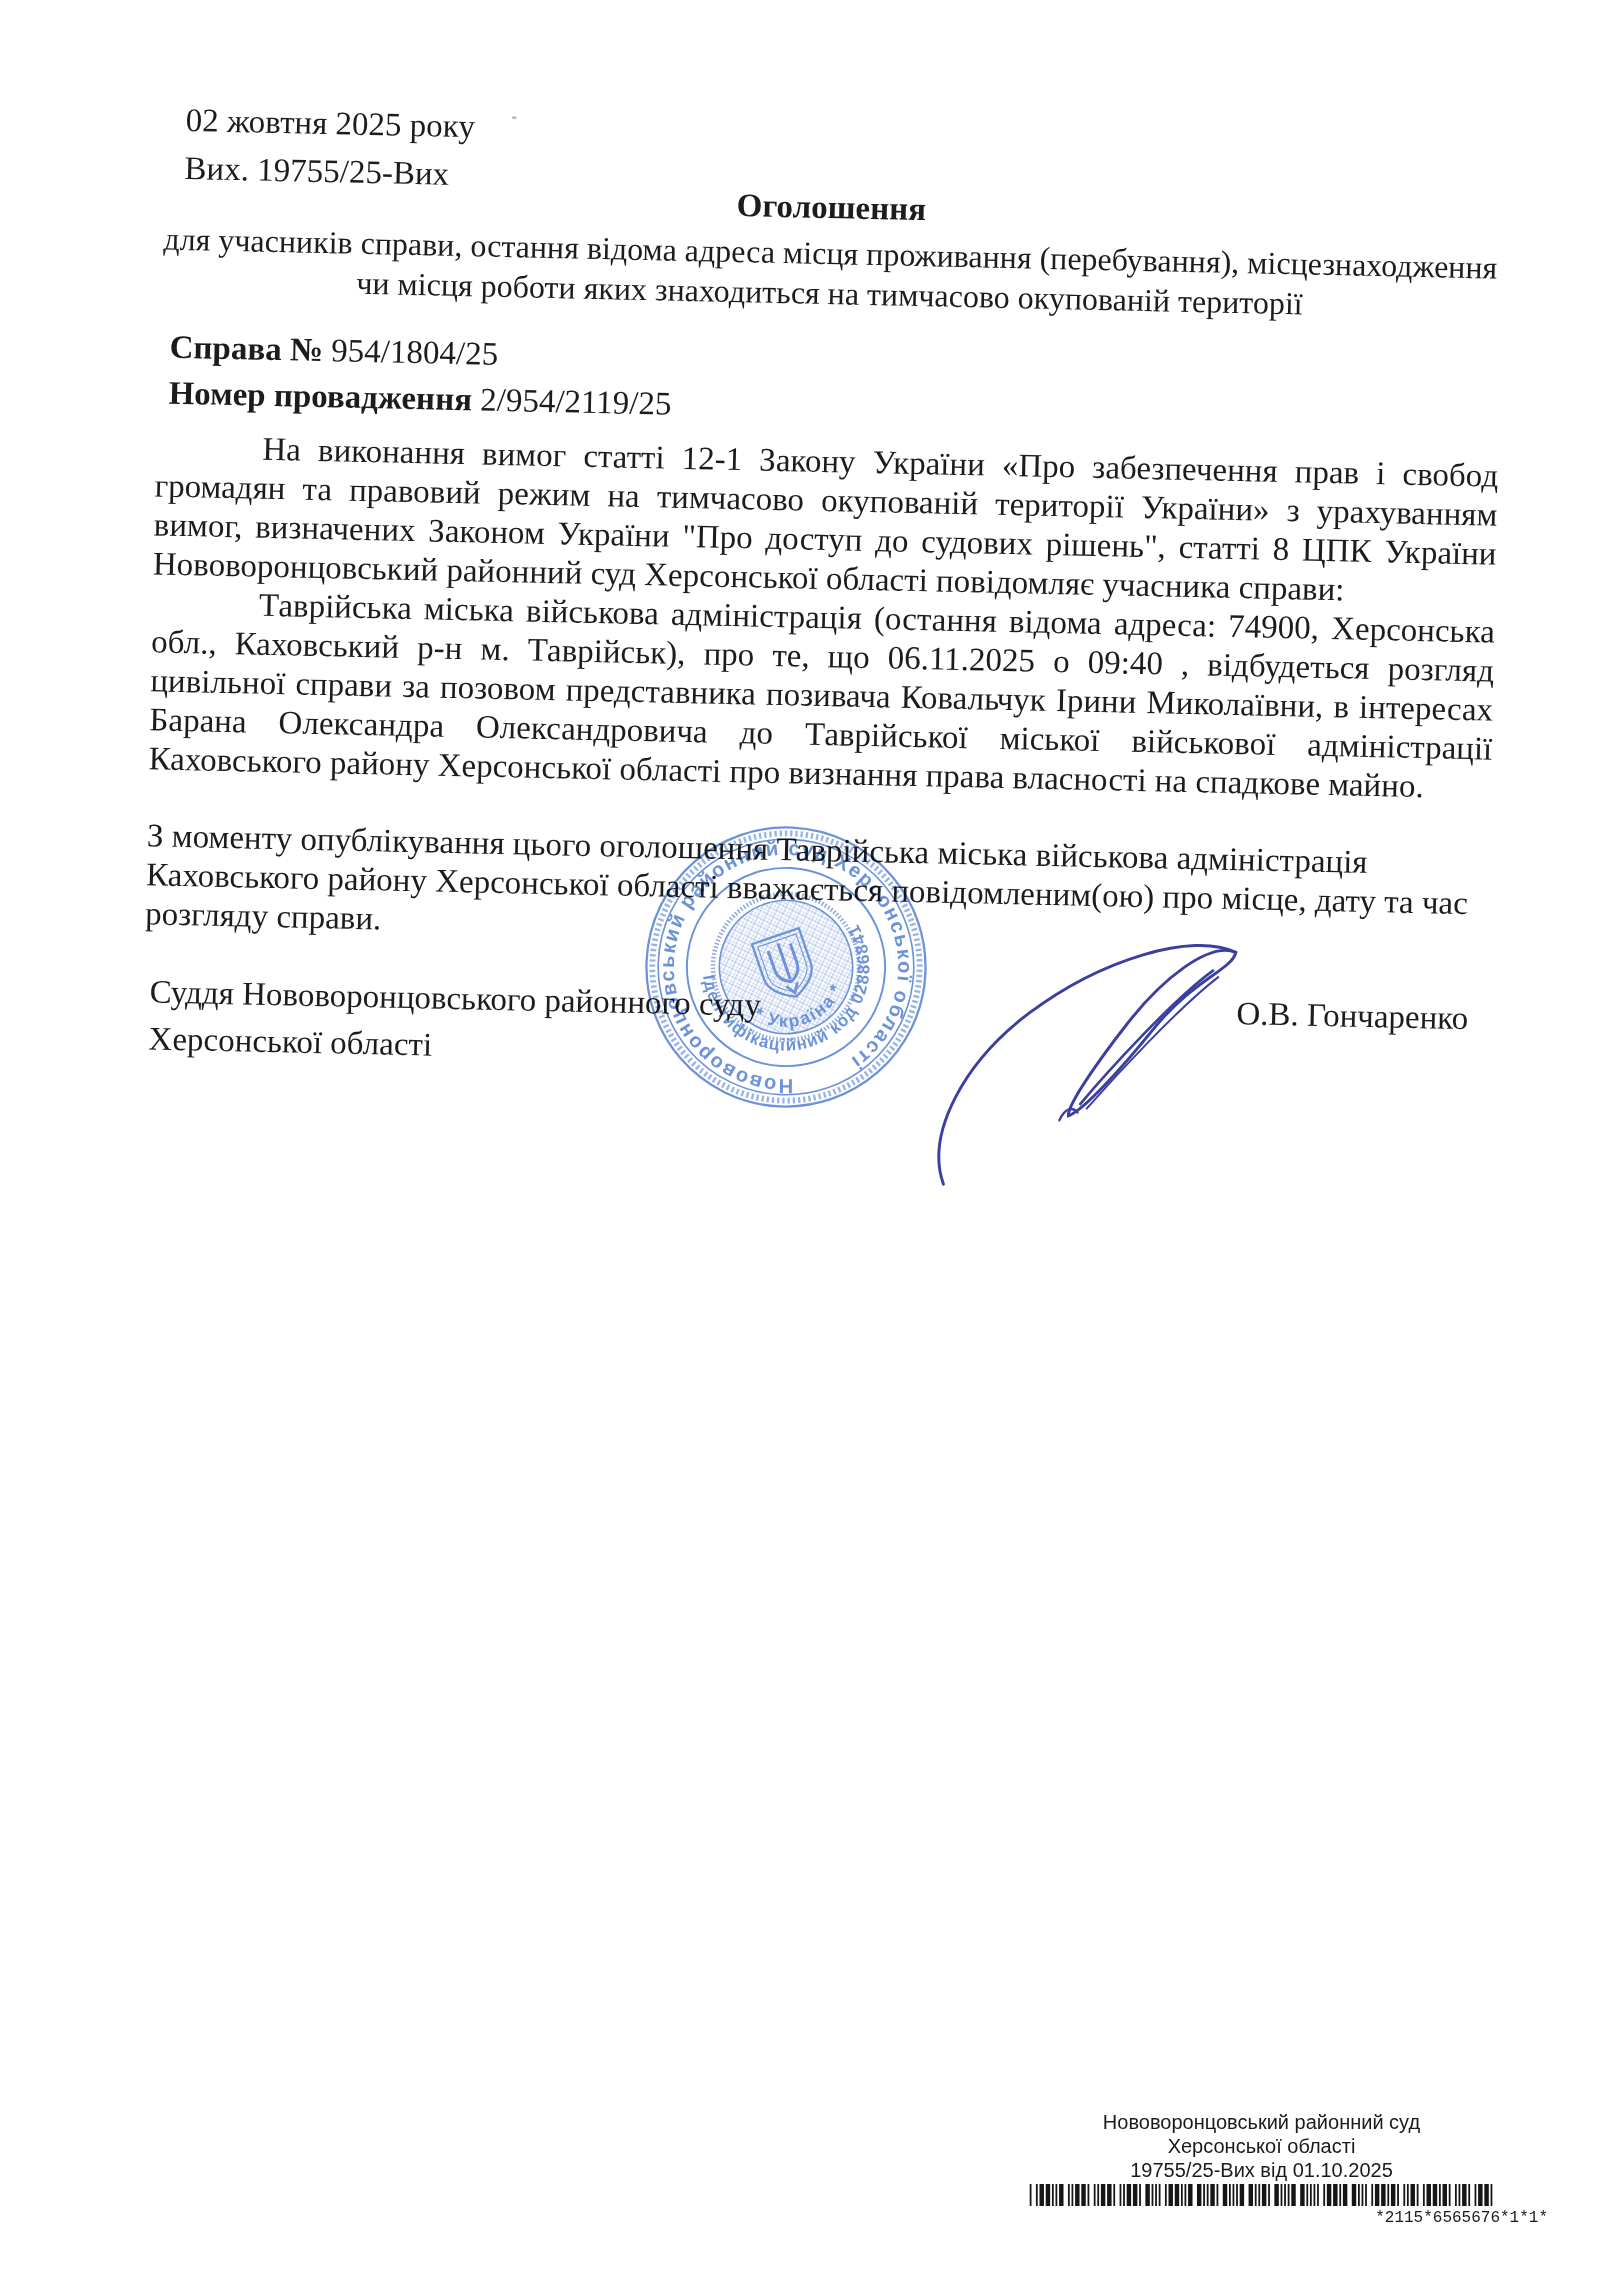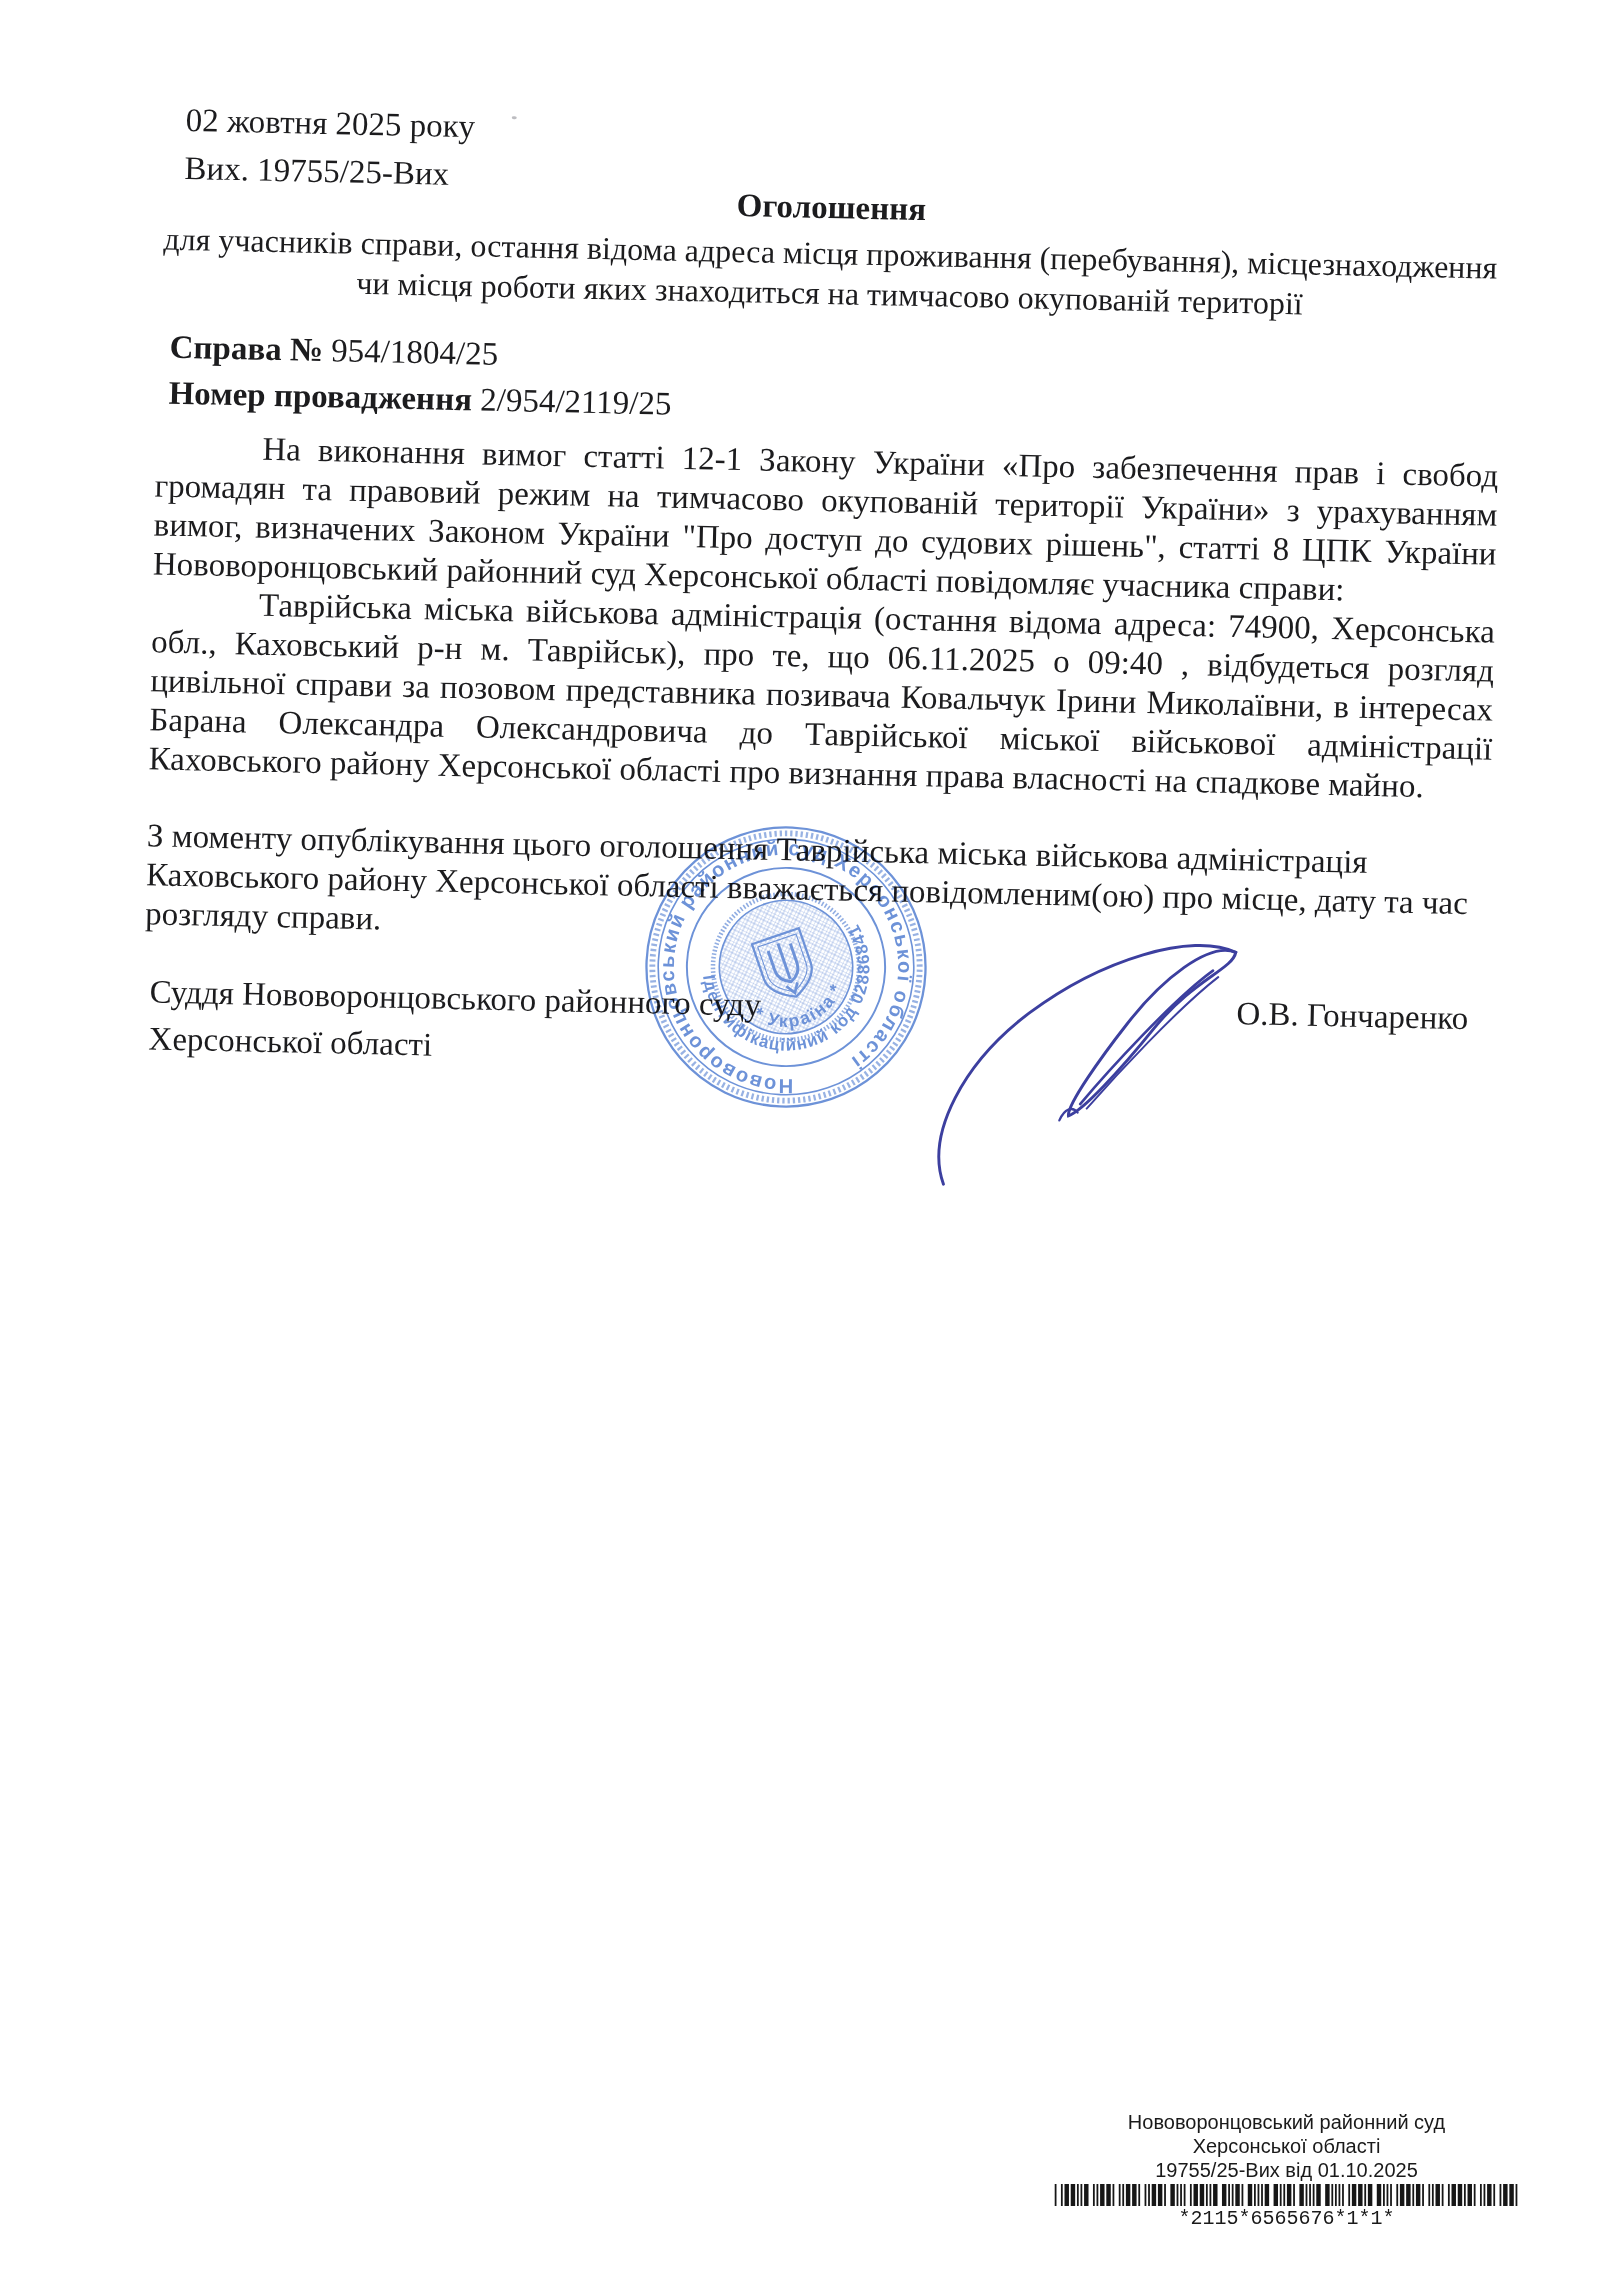--- a/index.html
+++ b/index.html
@@ -34,25 +34,25 @@
   .stamp text{fill:var(--stamp-blue);font-family:"Liberation Sans","DejaVu Sans",sans-serif;font-weight:600;}
   .stamp .t-outer{font-size:31px;letter-spacing:2.5px;}
   .stamp .t-inner{font-size:26px;letter-spacing:2px;}
   .stamp .t-country{font-size:27px;letter-spacing:3px;}
   .stamp .gl{stroke:var(--stamp-blue);stroke-width:1.3;opacity:.55;}
   
   .signature{position:absolute;left:912px;top:912px;width:365px;height:306px;mix-blend-mode:multiply;}
   .signature path{stroke:var(--signature-blue);fill:none;stroke-linecap:round;}
   
   .footer{
-    position:absolute;left:1000px;top:2110px;width:573px;text-align:center;
+    position:absolute;left:975px;top:2110px;width:573px;text-align:center;
     font-family:"Liberation Sans","DejaVu Sans",sans-serif;font-size:20px;line-height:24px;color:#1a1a1a;
   }
   .footer .barcode-wrap{margin-top:2px;line-height:0;}
-  .footer .bc-text{font-family:"Liberation Mono","DejaVu Sans Mono",monospace;font-size:20px;line-height:23.4px;margin-top:1.3px;letter-spacing:0;}
+  .footer .bc-text{font-family:"Liberation Mono","DejaVu Sans Mono",monospace;font-size:16px;line-height:23.4px;margin-top:1.3px;letter-spacing:0;text-align:right;}
 </style>
 </head>
 <body>
 
 <div class="page">
 
   <div class="scan">
 
     <span class="speck"></span>
 

